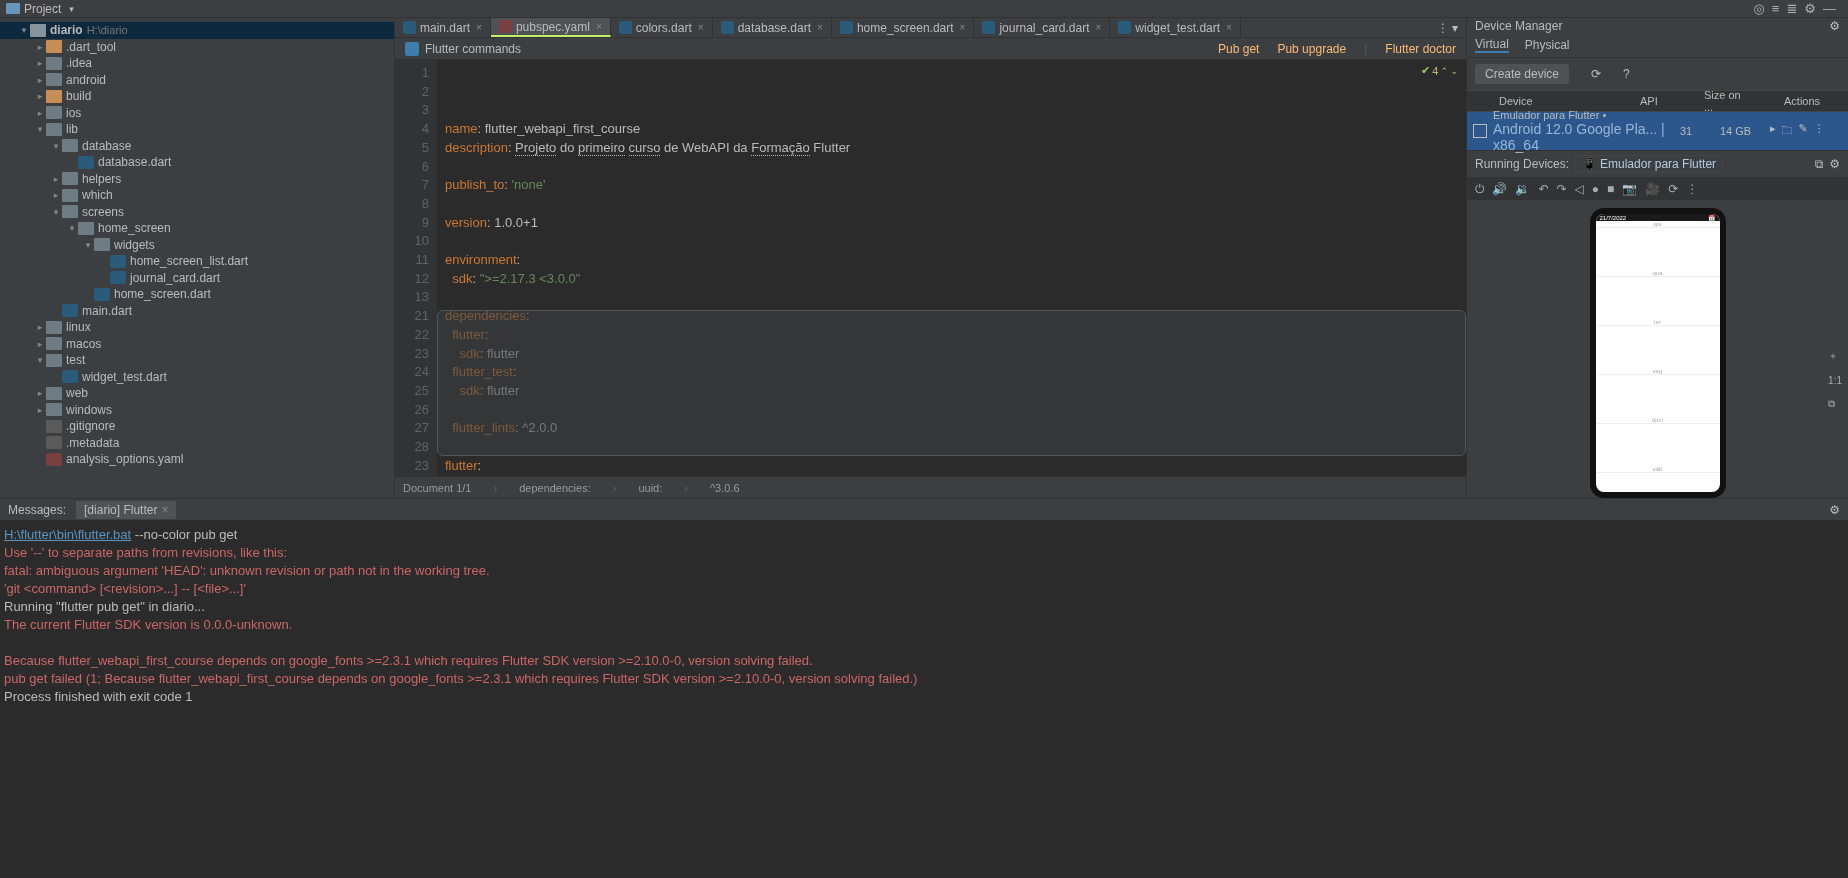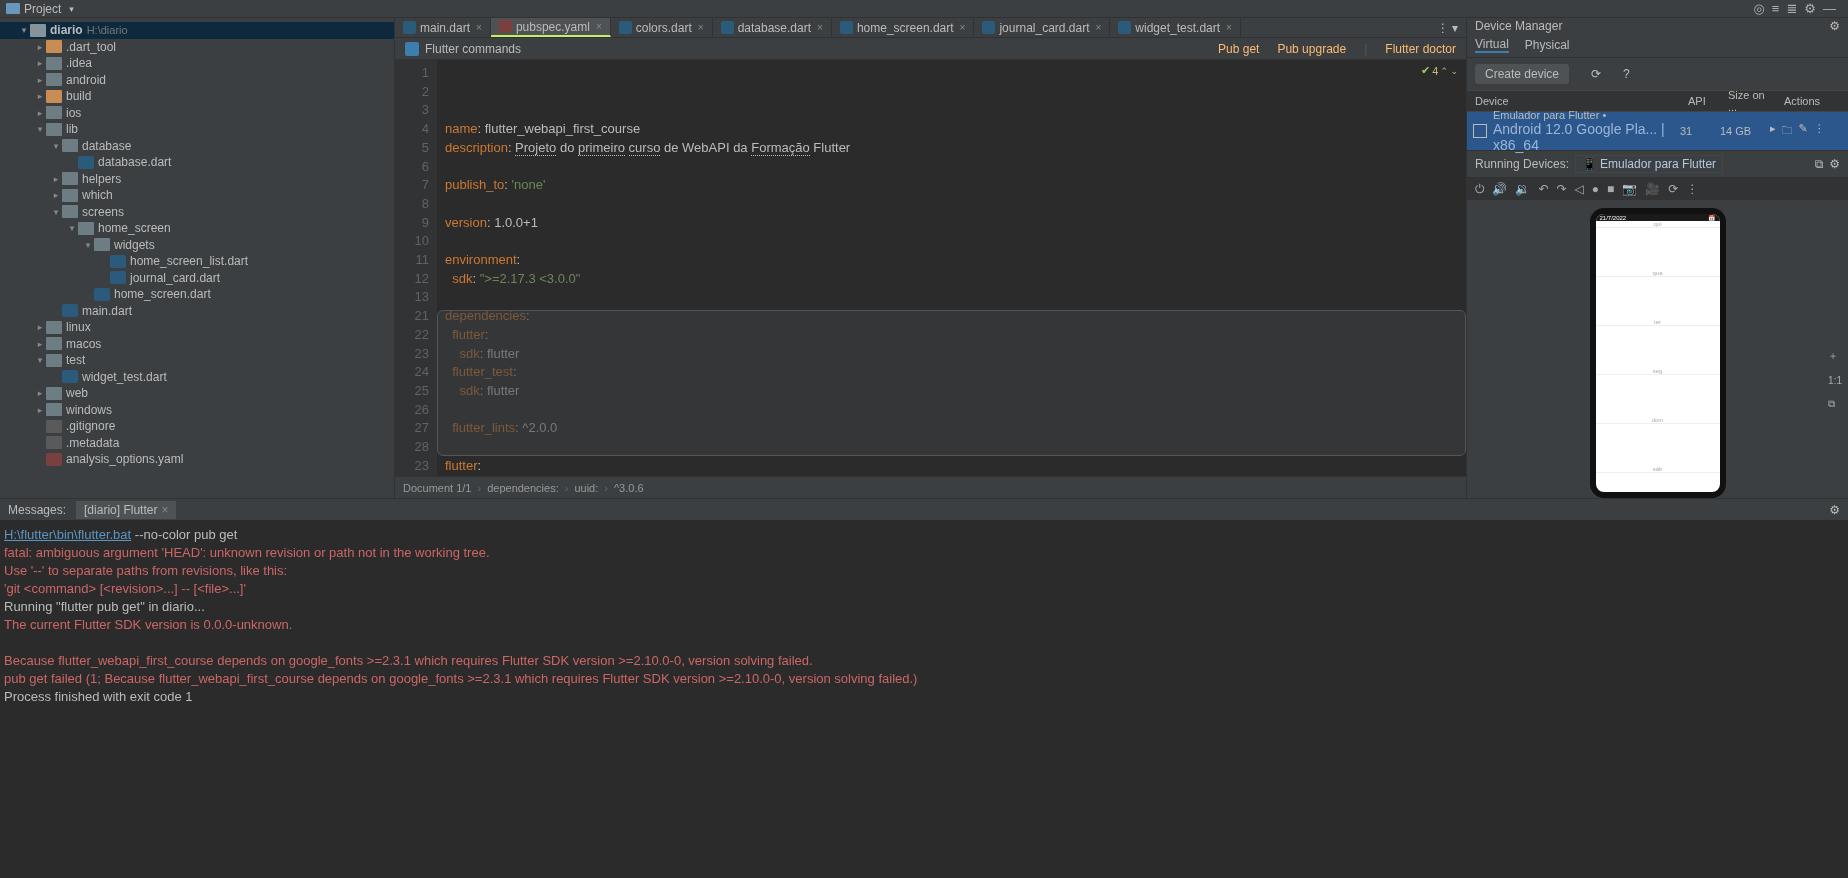--- a/index.html
+++ b/index.html
@@ -38,34 +38,34 @@
 .flutter-bar { display:flex; height:22px; background:#3c3f41; align-items:center; padding:0 10px; border-bottom:1px solid #323232; }
 .flutter-icon { width:14px; height:14px; background:#3d7eaf; border-radius:2px; margin-right:6px; }
 .flutter-links { margin-left:auto; display:flex; gap:18px; }
 .flutter-links span { color:#fdba74; cursor:pointer; }
 .code-area { flex:1; display:flex; font-family:Consolas,monospace; font-size:13px; position:relative; overflow:hidden; }
 .gutter { width:42px; background:#313335; text-align:right; padding-right:8px; color:#606366; line-height:18.7px; padding-top:4px; }
 .code { flex:1; padding:4px 8px; line-height:18.7px; white-space:pre; position:relative; }
 .code-overlay { position:absolute; left:0; right:0; top:250px; height:146px; background:rgba(60,63,65,0.55); border:1px solid #555; border-radius:6px; pointer-events:none; }
 .kw{color:#cc7832}.str{color:#6a8759}
 .wavy { border-bottom:1px dotted #bbb; }
-.breadcrumb { height:22px; background:#3c3f41; display:flex; align-items:center; padding-left:8px; gap:6px; color:#999; font-size:11px; border-top:1px solid #323232; }
+.breadcrumb { height:22px; background:#3c3f41; display:flex; align-items:center; padding-left:8px; gap:22px; color:#999; font-size:11px; border-top:1px solid #323232; }
 .breadcrumb .sep { color:#666; }
 .anno { position:absolute; right:8px; top:4px; display:flex; align-items:center; gap:2px; color:#a2c96a; font-size:11px; }
 .anno .warn { color:#c9ba6a; }
 .right-panel { width:382px; background:#3c3f41; border-left:1px solid #323232; display:flex; flex-direction:column; }
 .rp-header { display:flex; align-items:center; height:18px; padding:0 8px; }
 .rp-gear { margin-left:auto; cursor:pointer; }
 .rp-tabs { display:flex; height:28px; padding:0 8px; gap:16px; align-items:center; border-bottom:1px solid #323232; }
 .rp-tab { cursor:pointer; }
 .rp-tab.active { color:#bbb; border-bottom:2px solid #3d7eaf; }
 .rp-toolbar { display:flex; align-items:center; padding:6px 8px; gap:22px; }
 .create-btn { background:#4e5254; padding:3px 10px; border-radius:3px; cursor:pointer; }
 .dev-header { display:flex; background:#313335; height:22px; align-items:center; font-size:11px; border-top:1px solid #444; border-bottom:1px solid #444; }
-.dh-col { padding:0 8px; }
+.dh-col { padding:0 8px;margin-left:24px; }
 .device-row { display:flex; background:#2b578c; height:38px; align-items:center; font-size:11px; }
 .device-row .dicon { width:14px; height:14px; border:1px solid #bbb; margin:0 6px; }
 .device-name { flex:1; }
 .device-name .sub { color:#9ab5d8; font-size:14px;margin-top:8px; }
 .running { display:flex; align-items:center; padding:4px 8px; gap:6px; border-top:1px solid #323232; border-bottom:1px solid #323232; }
 .running-right { margin-left:auto; display:flex; gap:6px; }
 .emu-toolbar { display:flex; gap:8px; padding:4px 8px; color:#aaa; background:#313335; }
 .emu-toolbar span { cursor:pointer; font-size:12px; }
 .phone-area { flex:1; display:flex; justify-content:center; align-items:flex-start; padding-top:8px; position:relative; }
 .phone { width:136px; height:290px; background:#111; border-radius:14px; padding:6px; position:relative; }
@@ -437,22 +437,22 @@
   <span>Messages:</span>
   <span class="msg-tab">
     <span>[diario] Flutter</span>
     <span style="color:#888">×</span>
   </span>
   <span class="msg-gear">⚙</span>
 </div>
 
 <div class="terminal" id="terminal">
     <div><span class="term-link">H:\flutter\bin\flutter.bat</span><span class="term-norm"> --no-color pub get</span></div>
+    <div class="term-err">Use '--' to separate paths from revisions, like this:</div>
     <div class="term-err">fatal: ambiguous argument 'HEAD': unknown revision or path not in the working tree.</div>
-    <div class="term-err">Use '--' to separate paths from revisions, like this:</div>
     <div class="term-err">'git &lt;command&gt; [&lt;revision&gt;...] -- [&lt;file&gt;...]'</div>
     <div class="term-norm">Running "flutter pub get" in diario...</div>
     <div class="term-err">The current Flutter SDK version is 0.0.0-unknown.</div>
     <div class="">&nbsp;</div>
     <div class="term-err">Because flutter_webapi_first_course depends on google_fonts &gt;=2.3.1 which requires Flutter SDK version &gt;=2.10.0-0, version solving failed.</div>
     <div class="term-err">pub get failed (1; Because flutter_webapi_first_course depends on google_fonts &gt;=2.3.1 which requires Flutter SDK version &gt;=2.10.0-0, version solving failed.)</div>
     <div class="term-norm">Process finished with exit code 1</div>
   </div>
 
 </body></html>

